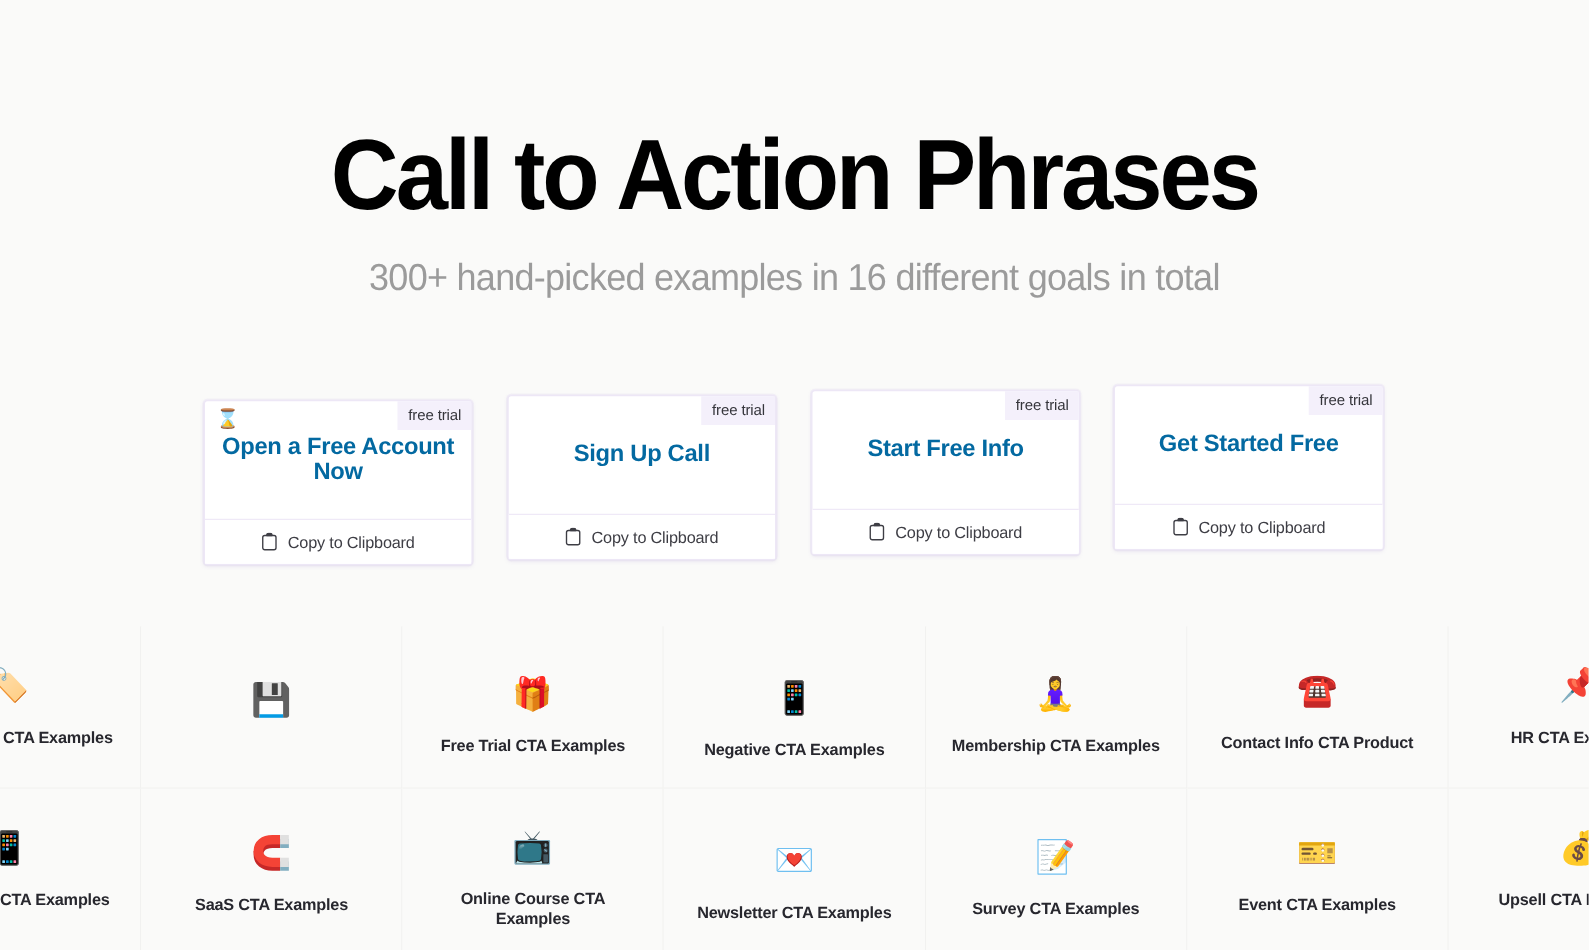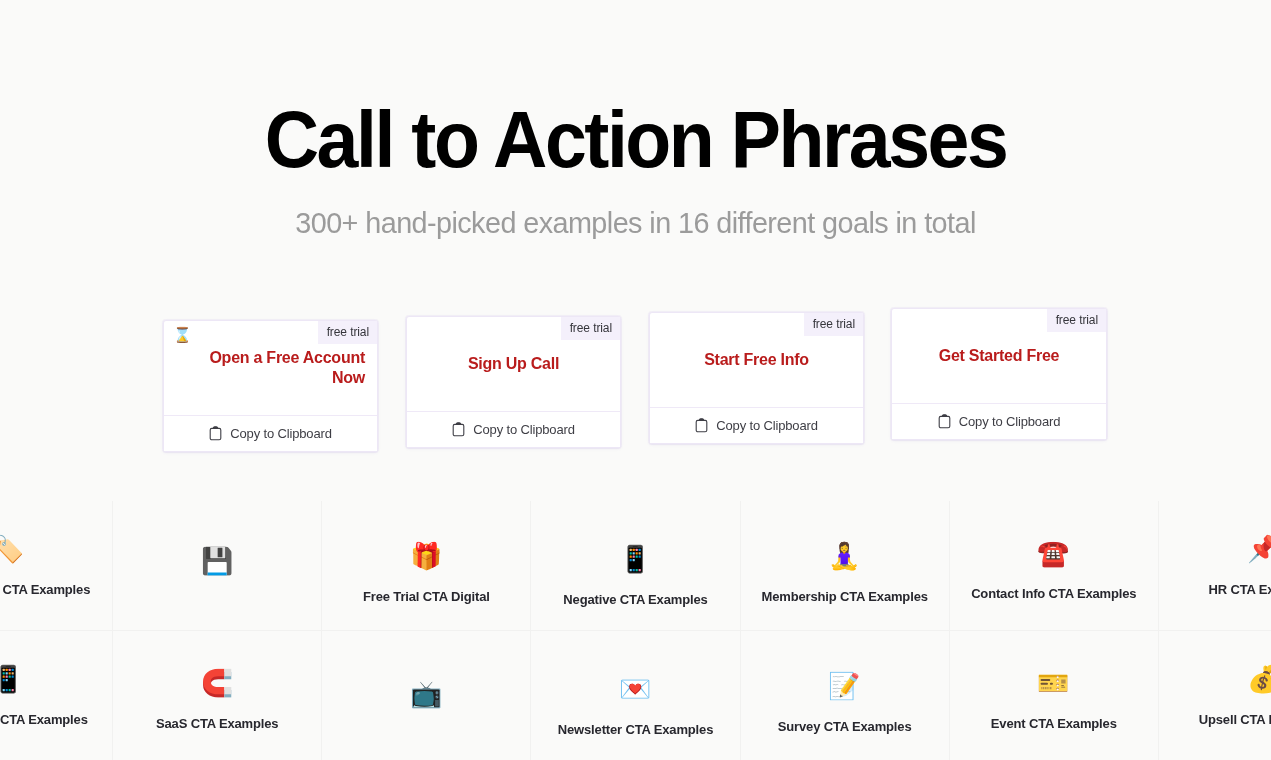--- a/index.html
+++ b/index.html
@@ -54,24 +54,24 @@
   }
   .cta-badge {
     position: absolute; right: 0px; top: 0px;
     background: #F4F0FB;
     color: #35353B;
     font-size: 12px; line-height: 14px;
     letter-spacing: -0.1px;
     padding: 4px 8px 5px 9px;
   }
   .cta-phrase {
-    font-size: 16px; line-height: 20px;
+    font-size: 19px; line-height: 20px;
     font-weight: 600; letter-spacing: -0.25px;
-    color: #b91c1c;
-    text-align: right;
+    color: #0369a1;
+    text-align: center;
   }
   .cta-footer {
     flex: 0 0 auto;
     border-top: 1px solid #EFE9F7;
     height: 36px;
     display: flex; align-items: center; justify-content: center;
     gap: 8px;
     color: #3E3E45;
     font-size: 13px; letter-spacing: -0.15px;
   }
@@ -204,48 +204,49 @@
     <div class="grid" id="category-grid">
         <div class="tile s1">
           <div class="tile-emoji">🏷️</div>
           <div class="tile-label">eCommerce CTA Examples</div>
         </div>
         <div class="tile s2">
           <div class="tile-emoji">💾</div>
         </div>
         <div class="tile s3">
           <div class="tile-emoji">🎁</div>
-          <div class="tile-label">Free Trial CTA Digital</div>
+          <div class="tile-label">Free Trial CTA Examples</div>
         </div>
         <div class="tile s4">
           <div class="tile-emoji">📱</div>
           <div class="tile-label">Negative CTA Examples</div>
         </div>
         <div class="tile s3">
           <div class="tile-emoji">🧘‍♀️</div>
           <div class="tile-label">Membership CTA Examples</div>
         </div>
         <div class="tile s2">
           <div class="tile-emoji">☎️</div>
-          <div class="tile-label">Contact Info CTA Examples</div>
+          <div class="tile-label">Contact Info CTA Product</div>
         </div>
         <div class="tile s1">
           <div class="tile-emoji">📌</div>
           <div class="tile-label">HR CTA Examples</div>
         </div>
         <div class="tile s1">
           <div class="tile-emoji">📱</div>
           <div class="tile-label">Mobile App CTA Examples</div>
         </div>
         <div class="tile s2">
           <div class="tile-emoji">🧲</div>
           <div class="tile-label">SaaS CTA Examples</div>
         </div>
         <div class="tile s3">
           <div class="tile-emoji">📺</div>
+          <div class="tile-label">Online Course CTA Examples</div>
         </div>
         <div class="tile s4">
           <div class="tile-emoji">💌</div>
           <div class="tile-label">Newsletter CTA Examples</div>
         </div>
         <div class="tile s3">
           <div class="tile-emoji">📝</div>
           <div class="tile-label">Survey CTA Examples</div>
         </div>
         <div class="tile s2">

